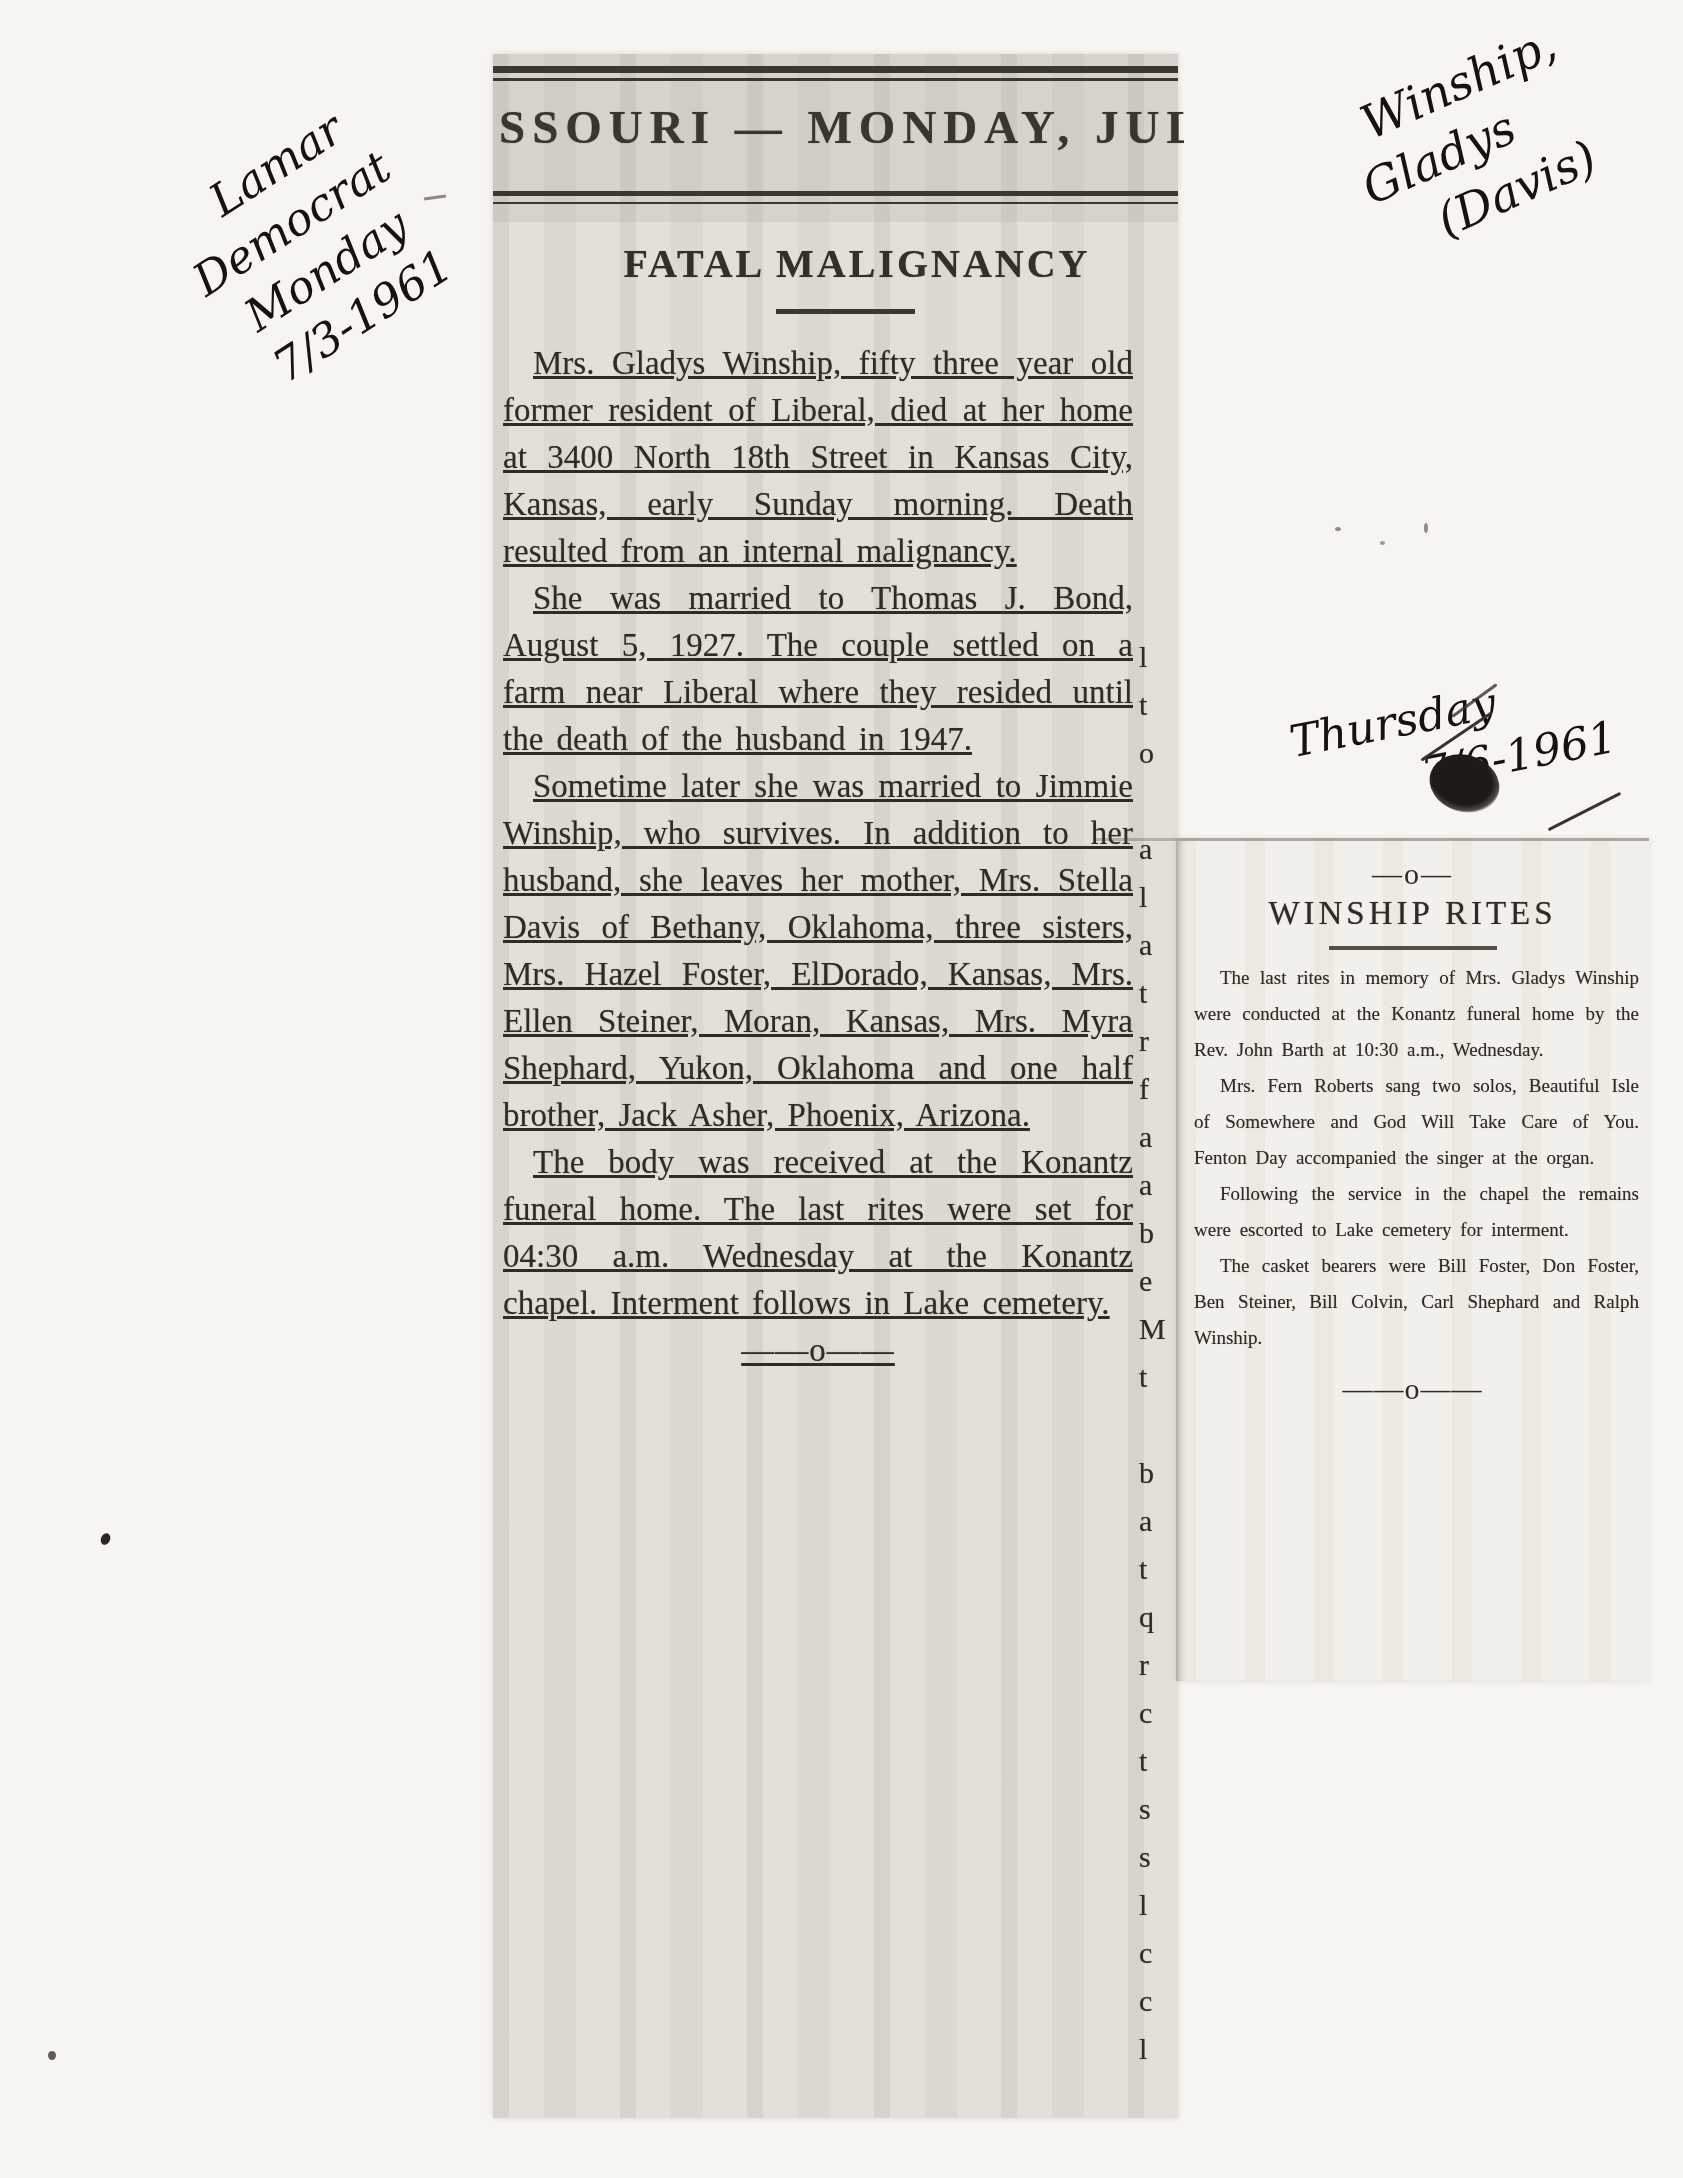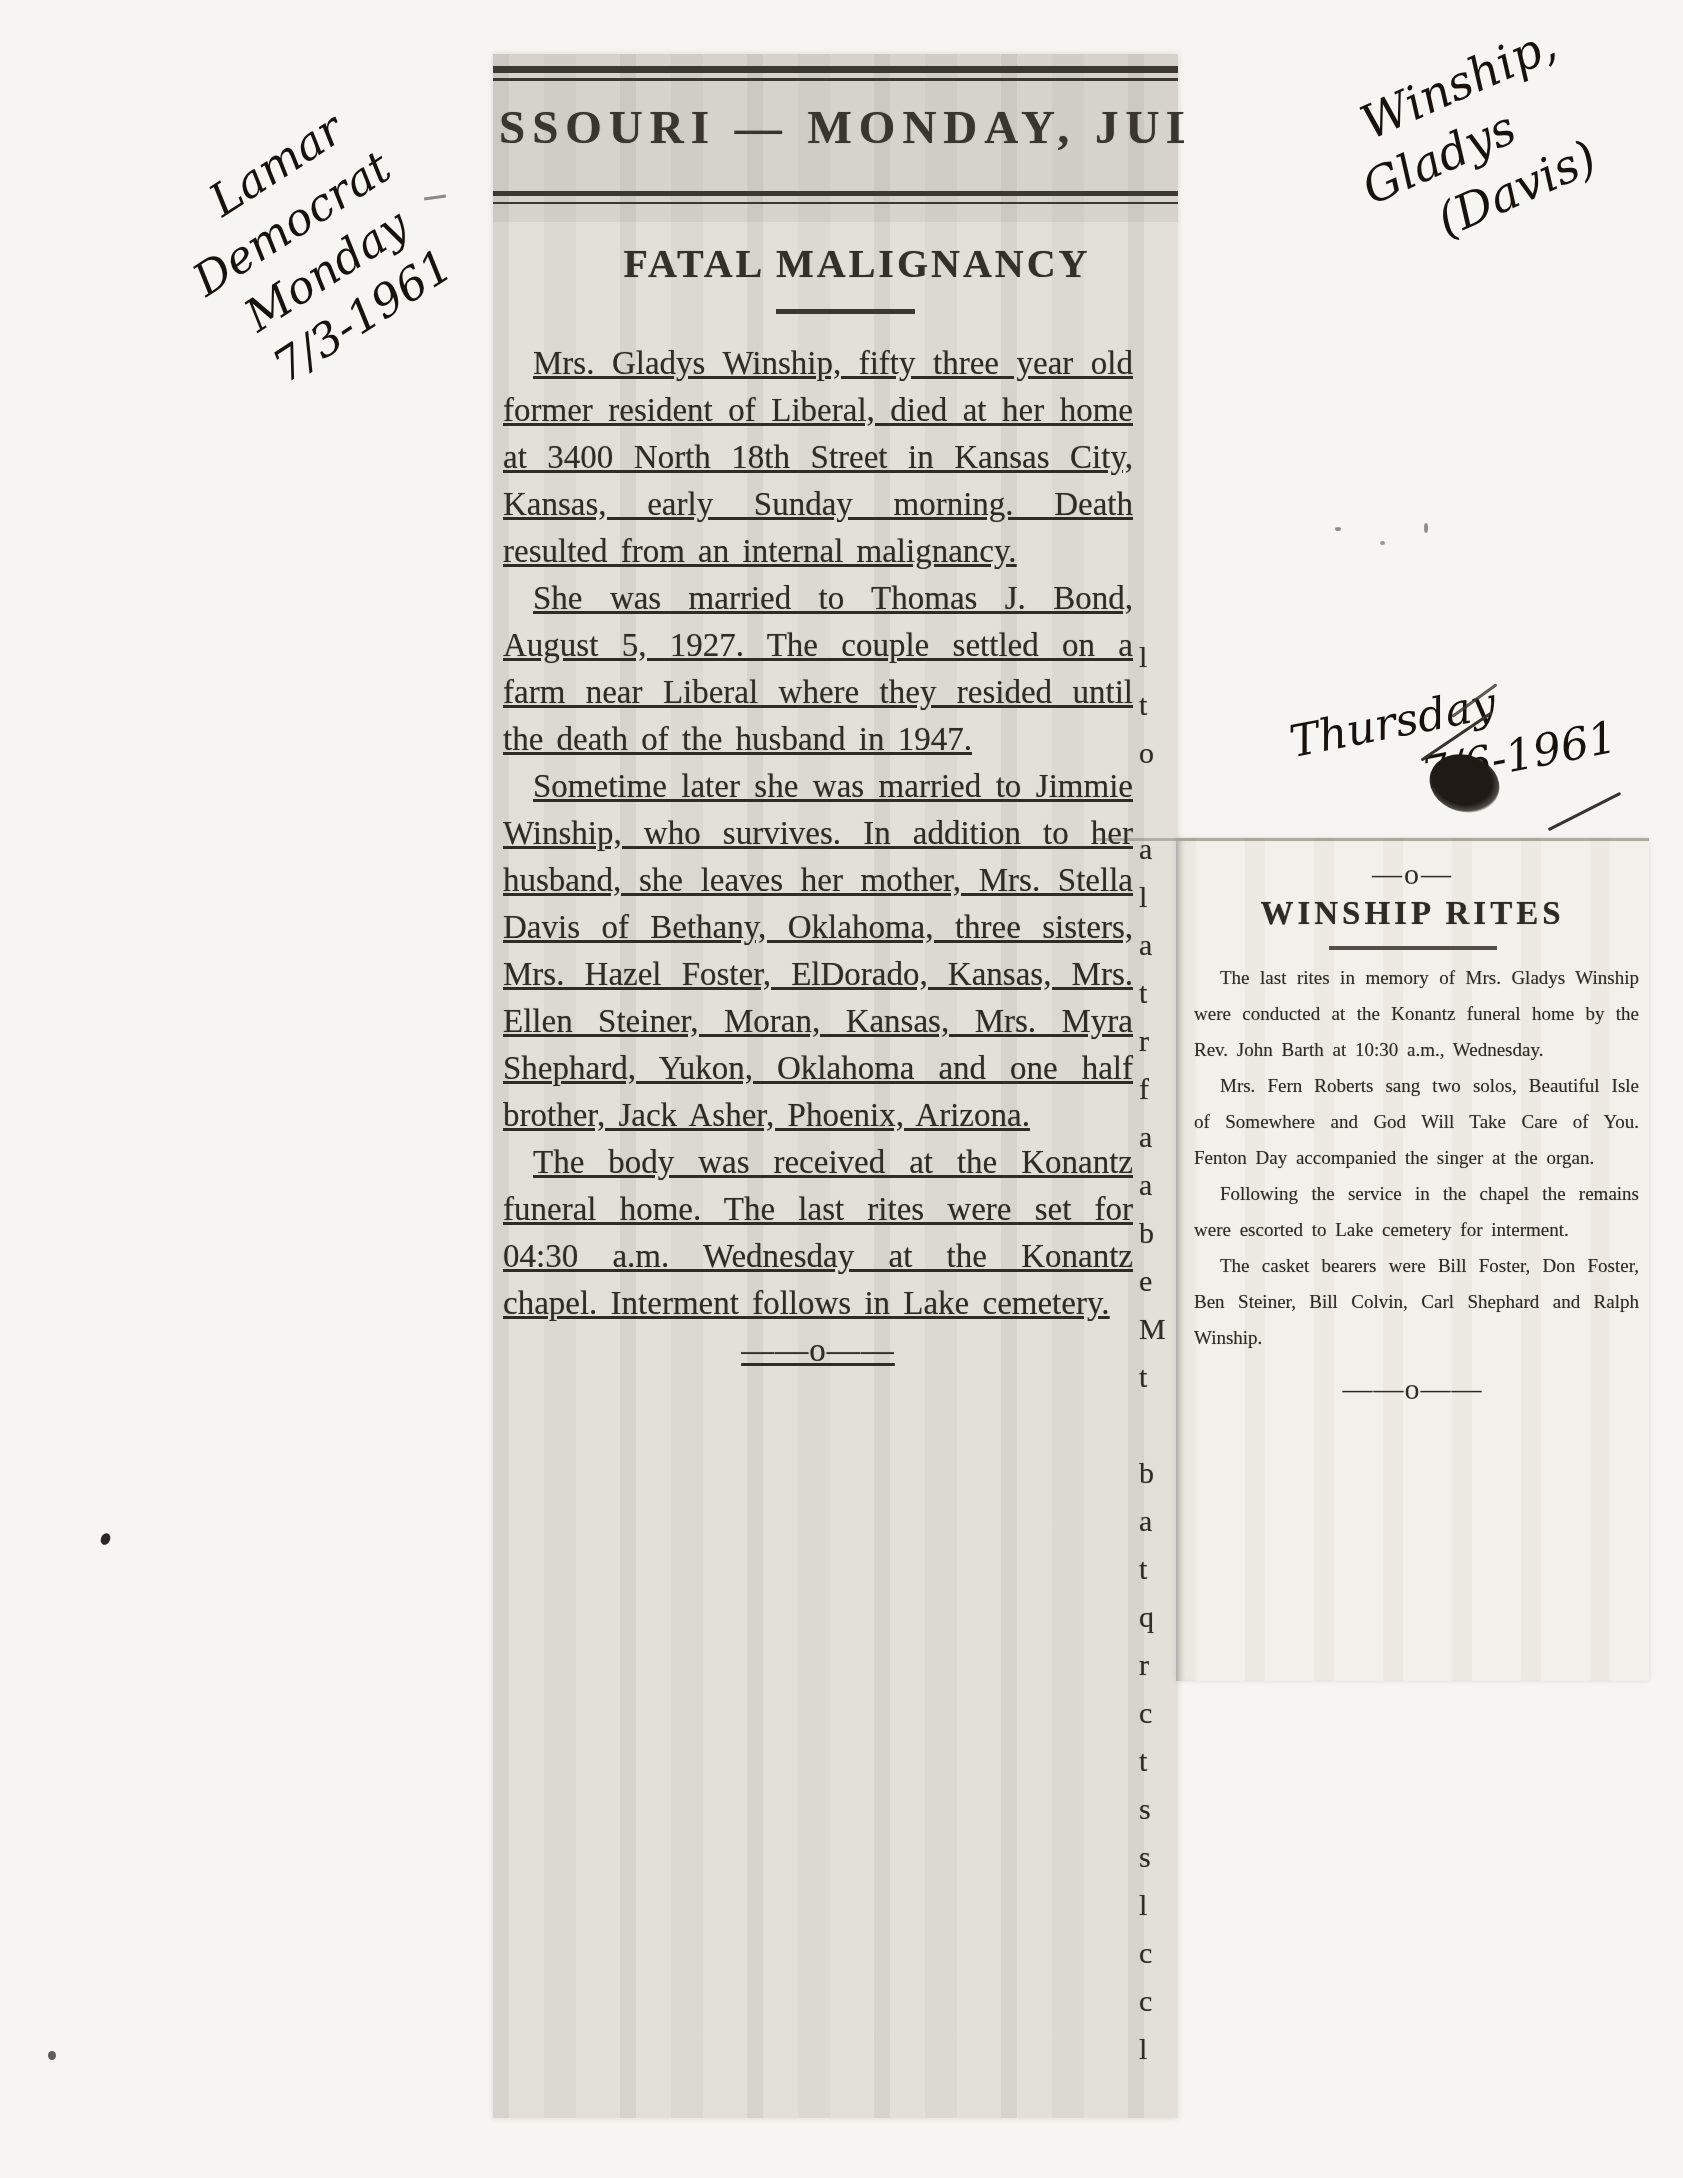--- a/index.html
+++ b/index.html
@@ -61,21 +61,21 @@
     background:
       repeating-linear-gradient(90deg,
         rgba(110,104,96,.05) 0 20px, rgba(0,0,0,0) 20px 69px),
       #f2f0ea;
     border-top:3px solid rgba(70,64,56,.40);
     box-shadow:inset 9px 0 10px -8px rgba(0,0,0,.45), 0 0 5px rgba(0,0,0,.10);
   }
   .crease-line{position:absolute;left:1095px;top:838px;width:83px;height:3px;background:rgba(70,64,56,.30);}
   .rites-top-divider{margin-top:16px;text-align:center;font-size:30px;color:#2e2a25;letter-spacing:2px;}
   .rites-headline{
-    margin-top:4px;text-align:center;font-size:33px;font-weight:bold;
+    margin-top:4px;text-align:center;font-size:33px;font-weight:normal;
     letter-spacing:4px;color:#2e2a25;text-shadow:0 0 1px rgba(46,42,37,.6);
   }
   .rites-headline-rule{width:168px;height:4px;background:rgba(56,51,45,.85);margin:14px auto 10px auto;}
   .rites-body{
     padding:0 10px 0 18px;font-size:19px;line-height:36px;
     text-align:justify;word-spacing:4px;color:#2e2a25;
     text-shadow:0 0 1px rgba(46,42,37,.4);
   }
   .rites-body p{margin:0;text-indent:26px;}
   .rites-end{margin-top:16px;text-align:center;font-size:30px;color:#2e2a25;letter-spacing:1px;}

